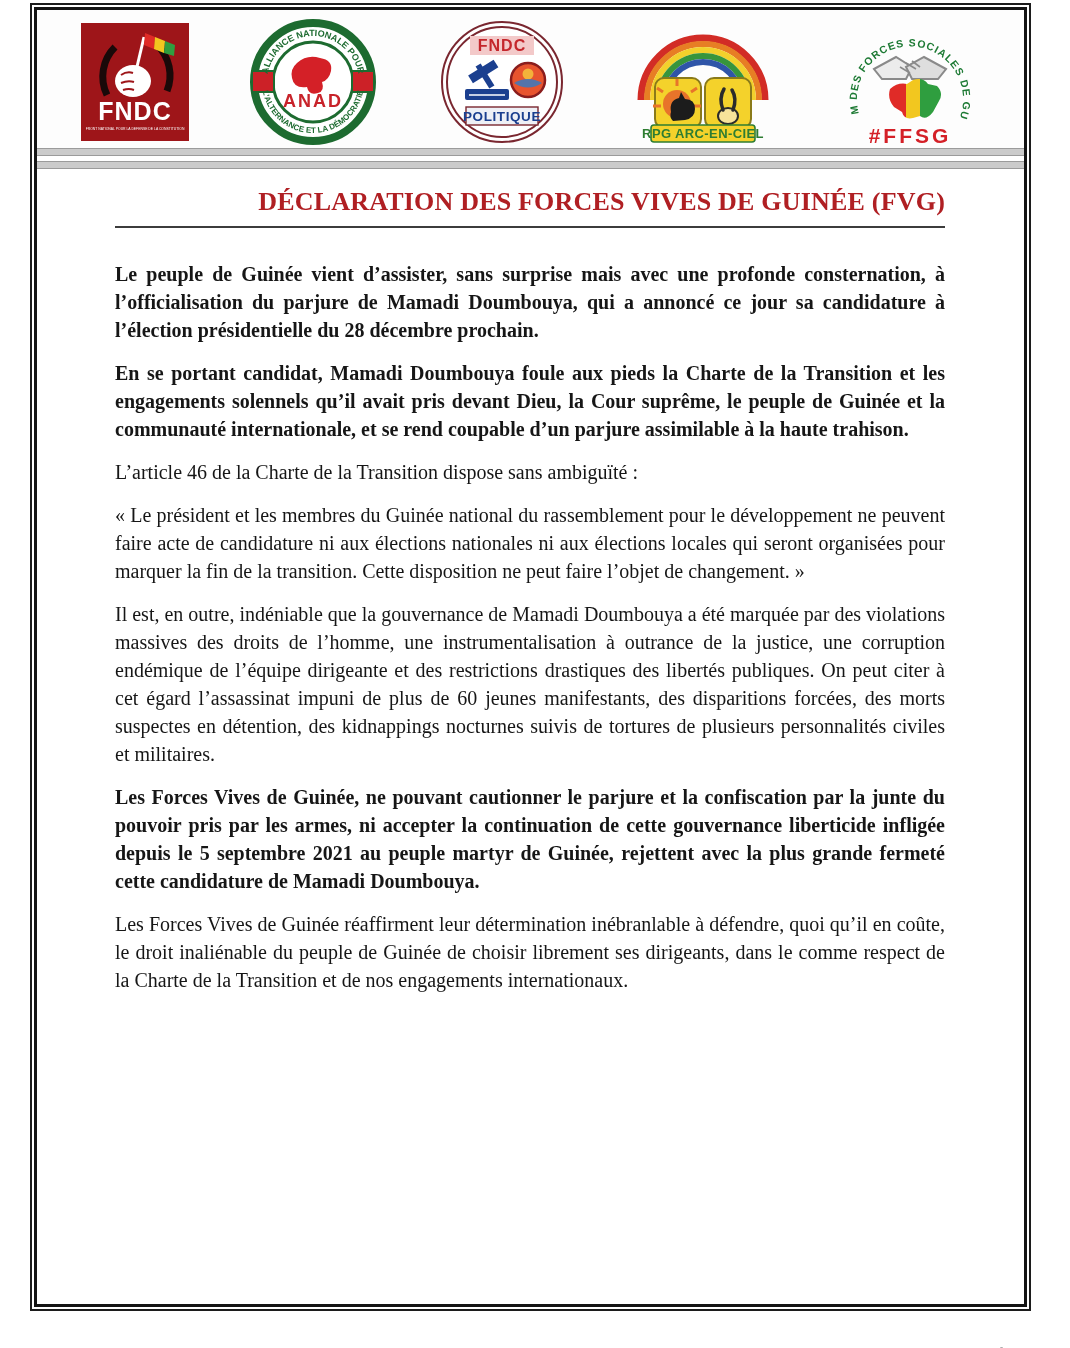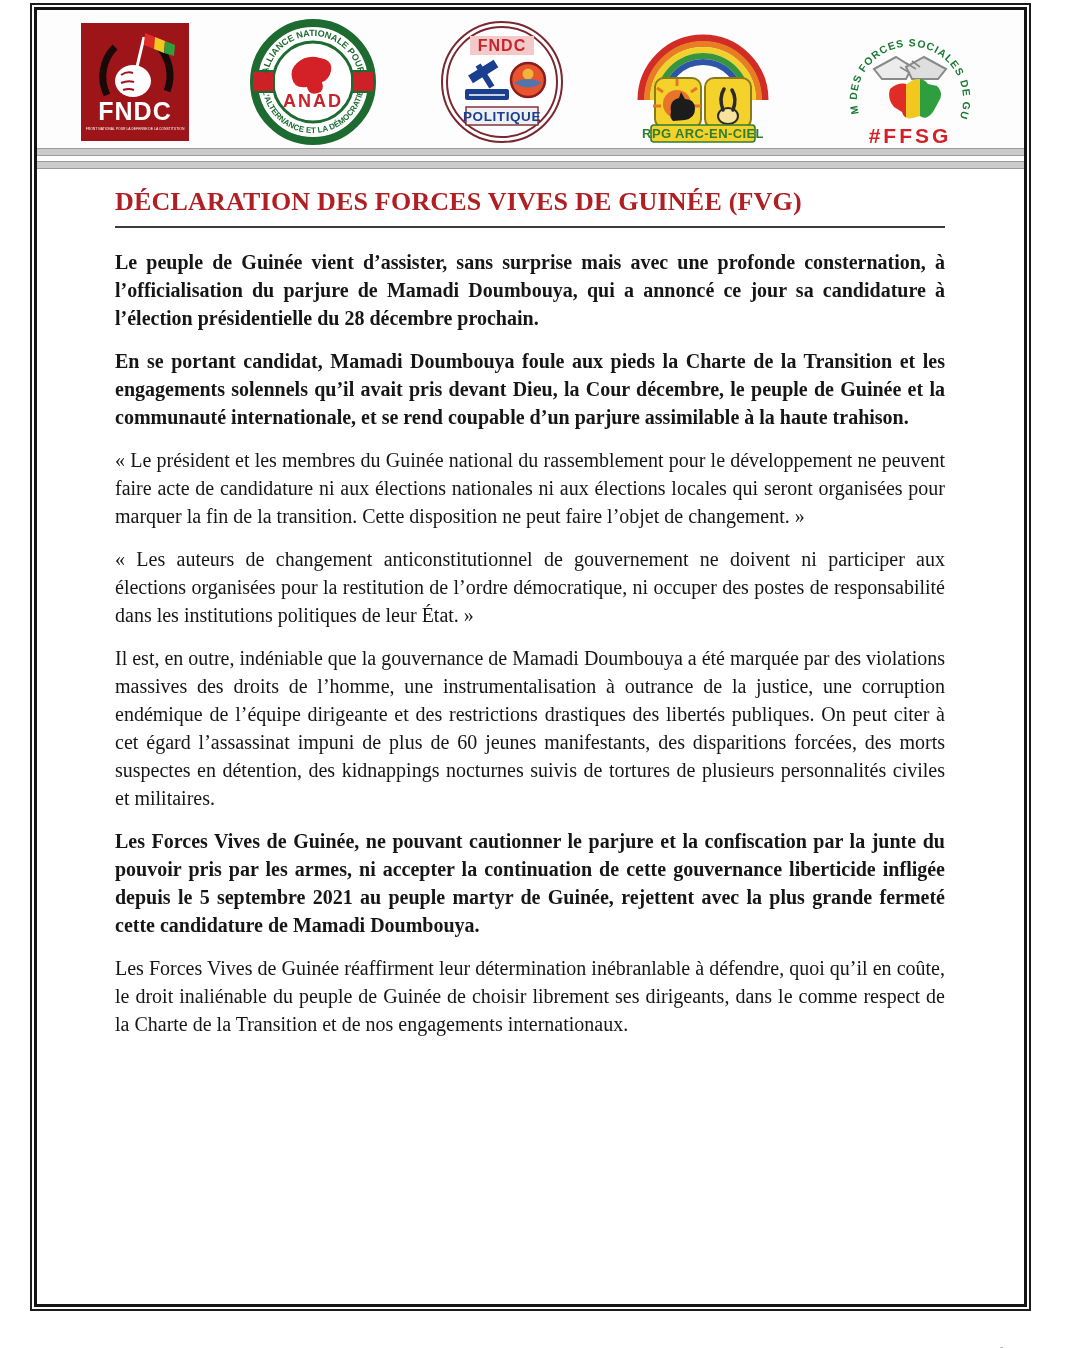--- a/index.html
+++ b/index.html
@@ -19,25 +19,25 @@
   .logo { flex:0 0 auto; }
 
   
   .groove { width:100%; }
   .groove .bar { height:8px; background:#cbcbcb; border-top:1px solid #9b9b9b;
                  border-bottom:1px solid #9b9b9b; }
   .groove .gap { height:5px; background:#ffffff; }
 
   .doc-body { padding:16px 79px 0 78px; }
 
-  .doc-title { text-align:left; color:#b01f23; font-weight:bold; font-size:26px;
+  .doc-title { text-align:right; color:#b01f23; font-weight:bold; font-size:26px;
                letter-spacing:0.2px; margin-top:2px; }
   .title-rule { border:none; border-top:2px solid #3c3c3c; margin:9px 0 0 0; }
 
-  .paragraphs { margin-top:20px; }
+  .paragraphs { margin-top:32px; }
   .paragraphs p { font-size:20px; line-height:28px; text-align:justify;
                   color:#161616; margin-bottom:15px; }
   .paragraphs p.bold { font-weight:bold; }
 
   .page-num { position:absolute; right:48px; top:1342px; color:#aeaeae;
               font-family:"Liberation Sans","DejaVu Sans",sans-serif;
               font-size:31px; letter-spacing:1px; }
 
   svg text { font-family:"Liberation Sans","DejaVu Sans",sans-serif; }
 </style>
@@ -160,23 +160,23 @@
         <div class="bar"></div>
       </div>
 
       <div class="doc-body">
 
         <div class="doc-title">DÉCLARATION DES FORCES VIVES DE GUINÉE (FVG)</div>
         <hr class="title-rule">
 
         <div class="paragraphs">
           <p class="bold">Le peuple de Guinée vient d’assister, sans surprise mais avec une profonde consternation, à l’officialisation du parjure de Mamadi Doumbouya, qui a annoncé ce jour sa candidature à l’élection présidentielle du 28 décembre prochain.</p>
-          <p class="bold">En se portant candidat, Mamadi Doumbouya foule aux pieds la Charte de la Transition et les engagements solennels qu’il avait pris devant Dieu, la Cour décembre, le peuple de Guinée et la communauté internationale, et se rend coupable d’un parjure assimilable à la haute trahison.</p>
+          <p class="bold">En se portant candidat, Mamadi Doumbouya foule aux pieds la Charte de la Transition et les engagements solennels qu’il avait pris devant Dieu, la Cour suprême, le peuple de Guinée et la communauté internationale, et se rend coupable d’un parjure assimilable à la haute trahison.</p>
+          <p>L’article 46 de la Charte de la Transition dispose sans ambiguïté :</p>
           <p>« Le président et les membres du Guinée national du rassemblement pour le développement ne peuvent faire acte de candidature ni aux élections nationales ni aux élections locales qui seront organisées pour marquer la fin de la transition. Cette disposition ne peut faire l’objet de changement. »</p>
-          <p>« Les auteurs de changement anticonstitutionnel de gouvernement ne doivent ni participer aux élections organisées pour la restitution de l’ordre démocratique, ni occuper des postes de responsabilité dans les institutions politiques de leur État. »</p>
           <p>Il est, en outre, indéniable que la gouvernance de Mamadi Doumbouya a été marquée par des violations massives des droits de l’homme, une instrumentalisation à outrance de la justice, une corruption endémique de l’équipe dirigeante et des restrictions drastiques des libertés publiques. On peut citer à cet égard l’assassinat impuni de plus de 60 jeunes manifestants, des disparitions forcées, des morts suspectes en détention, des kidnappings nocturnes suivis de tortures de plusieurs personnalités civiles et militaires.</p>
           <p class="bold">Les Forces Vives de Guinée, ne pouvant cautionner le parjure et la confiscation par la junte du pouvoir pris par les armes, ni accepter la continuation de cette gouvernance liberticide infligée depuis le 5 septembre 2021 au peuple martyr de Guinée, rejettent avec la plus grande fermeté cette candidature de Mamadi Doumbouya.</p>
           <p>Les Forces Vives de Guinée réaffirment leur détermination inébranlable à défendre, quoi qu’il en coûte, le droit inaliénable du peuple de Guinée de choisir librement ses dirigeants, dans le comme respect de la Charte de la Transition et de nos engagements internationaux.</p>
         </div>
       </div>
 
     </div>
   </div>
 
   <div class="page-num">1/2</div>

